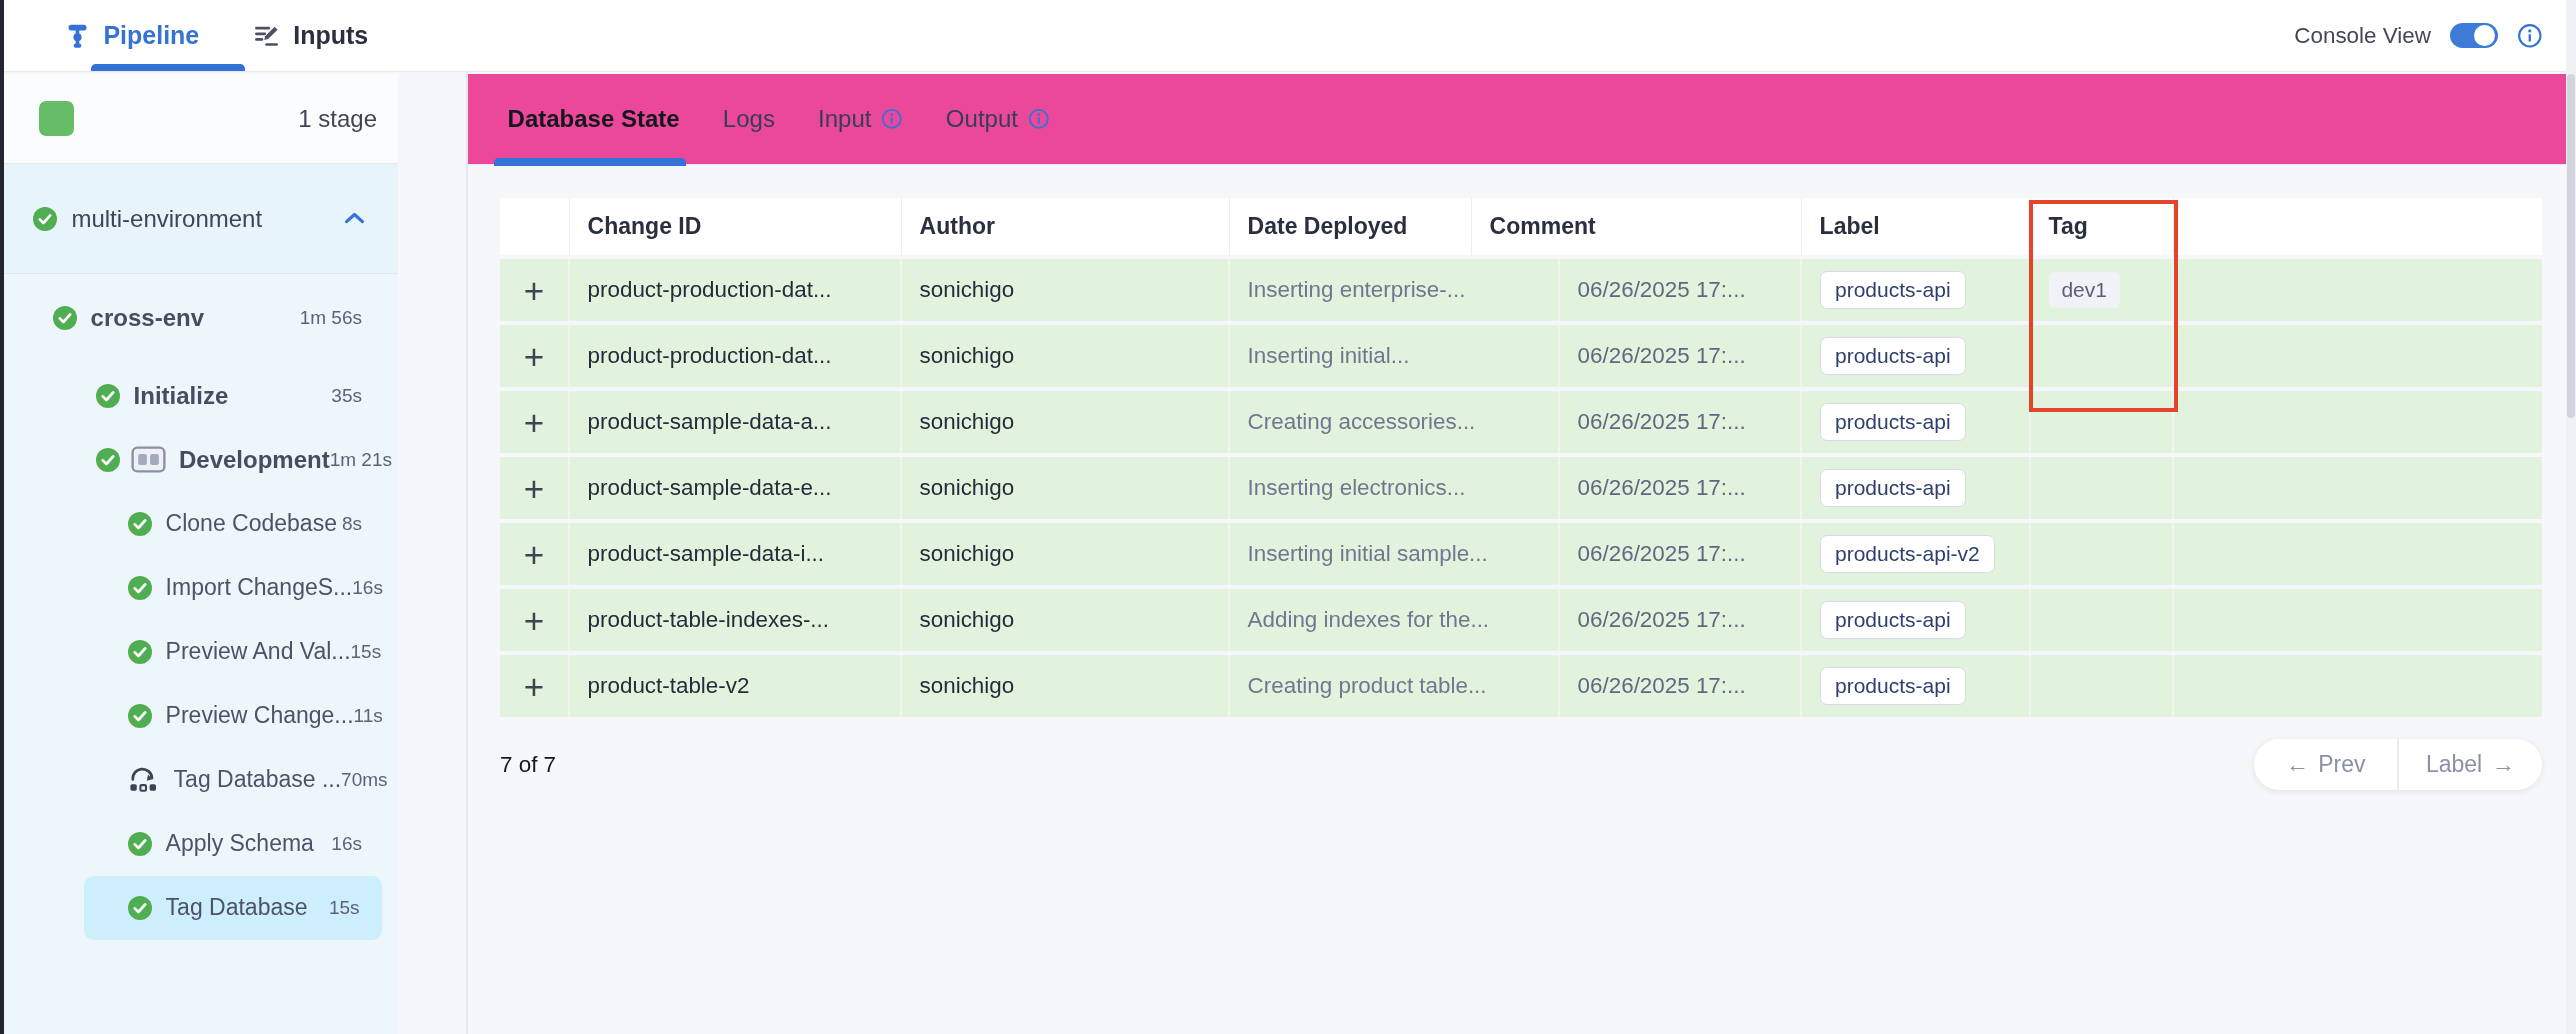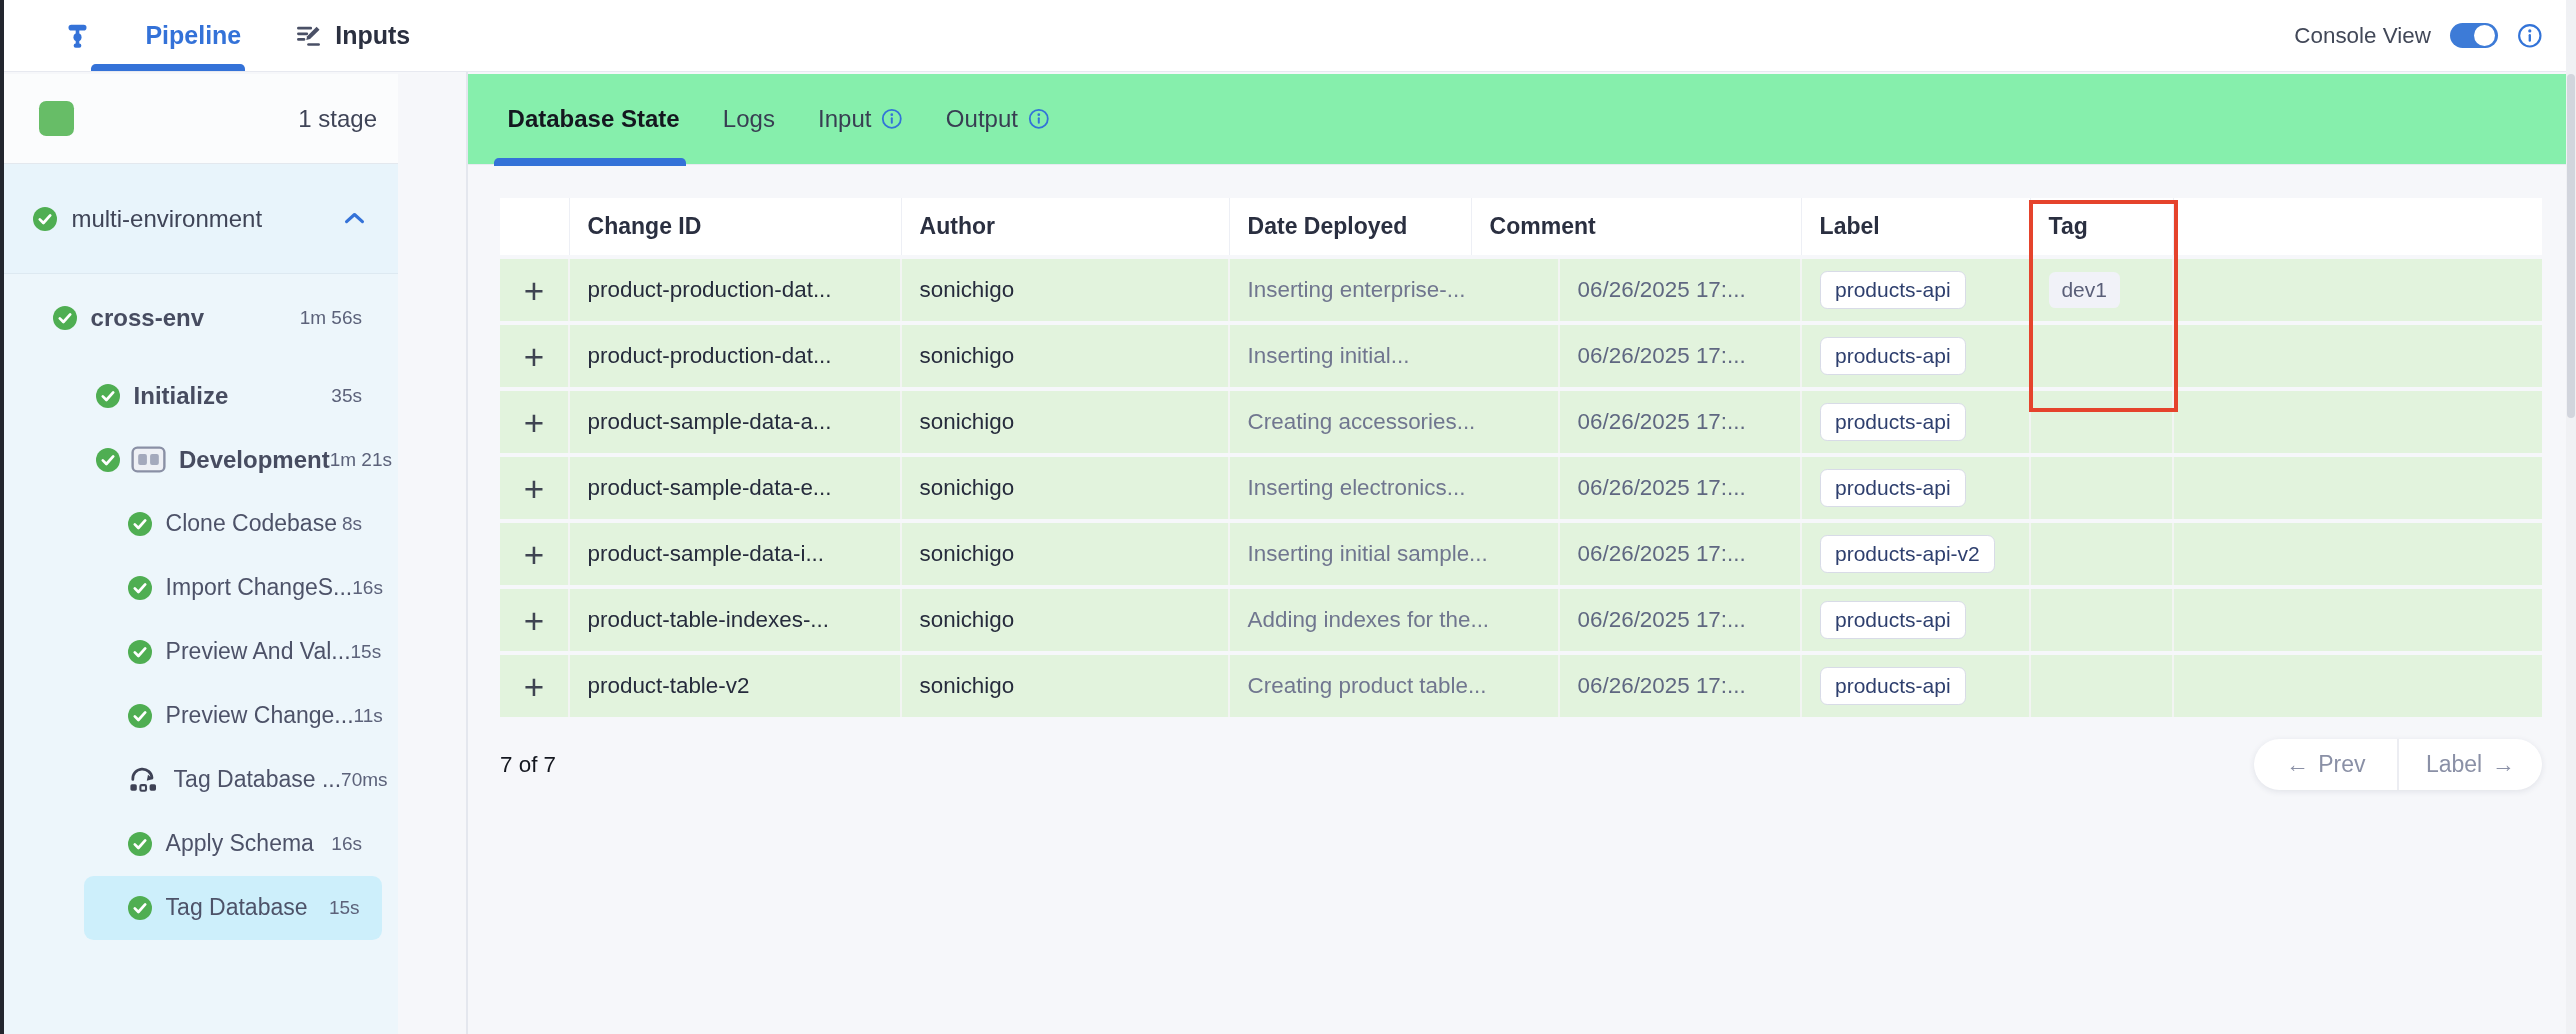--- a/index.html
+++ b/index.html
@@ -17,21 +17,21 @@
 
   
   .topbar {
     position:absolute; left:4px; top:0; right:9.6px; height:72px;
     background:#ffffff; border-bottom:1.6px solid #e7e9f0;
     display:flex; align-items:center; z-index:10;
   }
   .topbar-tab { display:flex; align-items:center; gap:12.8px; height:100%; position:relative; cursor:pointer; }
   .tab-pipeline { margin-left:50px; padding:0 9.6px; }
   .tab-inputs  { margin-left:35px; padding:0 9.6px; }
-  .tab-pipeline .tab-label { color:#3472d8; font-weight:700; font-size:25px;margin-left:42px; }
+  .tab-pipeline .tab-label { color:#3472d8; font-weight:700; font-size:25px; }
   .tab-inputs  .tab-label { color:#2b3040; font-weight:600; font-size:25px; }
   .topbar-underline { position:absolute; left:37px; bottom:0; width:154px; height:7.2px; background:#3472d8; border-radius:4.8px 4.8px 0 0; }
   .topbar-right { margin-left:auto; display:flex; align-items:center; gap:19px; margin-right:24px; }
   .console-label { font-size:22.4px; color:#424858; }
   .toggle { width:48px; height:25.6px; border-radius:12.8px; background:#3d7bd7; position:relative; cursor:pointer; }
   .toggle-knob { position:absolute; right:2.4px; top:2.4px; width:21px; height:21px; border-radius:50%; background:#fff; }
 
   
   .sidebar { position:absolute; left:4px; top:74px; width:394px; bottom:0; background:#edf6fb; z-index:6; }
   .stage-header { height:90px; background:#fbfcfd; border-bottom:1.6px solid #e3e8ee; position:relative; }
@@ -51,21 +51,21 @@
   .step-row.lvl0 .step-label, .step-row.lvl1 .step-label { color:#474c60; font-weight:600; font-size:24px; }
   .step-duration { margin-left:auto; margin-right:36px; font-size:19px; color:#5c627a; white-space:nowrap; }
   .step-row.selected { margin-left:80px; margin-right:16px; padding-left:44px; background:#cdeffb; border-radius:9.6px; }
   .step-row.selected .step-duration { margin-right:22.4px; }
   .check-icon, .loop-icon, .matrix-icon { flex:0 0 auto; display:block; }
   .matrix-icon { margin-left:11.2px; }
   .step-row.lvl1.has-extra .step-label { margin-left:12.8px; }
 
   
   .main { position:absolute; left:468px; top:74px; right:9.6px; bottom:0; background:#f6f7fa; }
-  .tabs-strip { height:91px; background:#86efac; border-bottom:1.6px solid #e8eaf1; display:flex; align-items:center; padding-left:38px; gap:40px; position:relative; }
+  .tabs-strip { height:91px; background:#ec4899; border-bottom:1.6px solid #e8eaf1; display:flex; align-items:center; padding-left:38px; gap:40px; position:relative; }
   .mtab { display:flex; align-items:center; gap:9.6px; font-size:24px; color:#383e52; cursor:pointer; padding:0 1.6px; }
   .mtab.active { font-weight:700; color:#14171f; }
   .tabs-underline { position:absolute; left:26px; bottom:-1.6px; width:192px; height:7.2px; background:#3472d8; border-radius:4.8px 4.8px 0 0; }
 
   .content { padding:33px 0 0 32px; position:relative; }
   .db-table { width:2042px; }
   .t-row { display:flex; }
   .t-head { background:#ffffff; height:57px; }
   .t-cell { display:flex; align-items:center; padding-left:17.6px; overflow:hidden; white-space:nowrap; }
   .t-head .t-cell { border-right:1.6px solid #edeff5; font-weight:600; font-size:23px; color:#2a2f40; }

